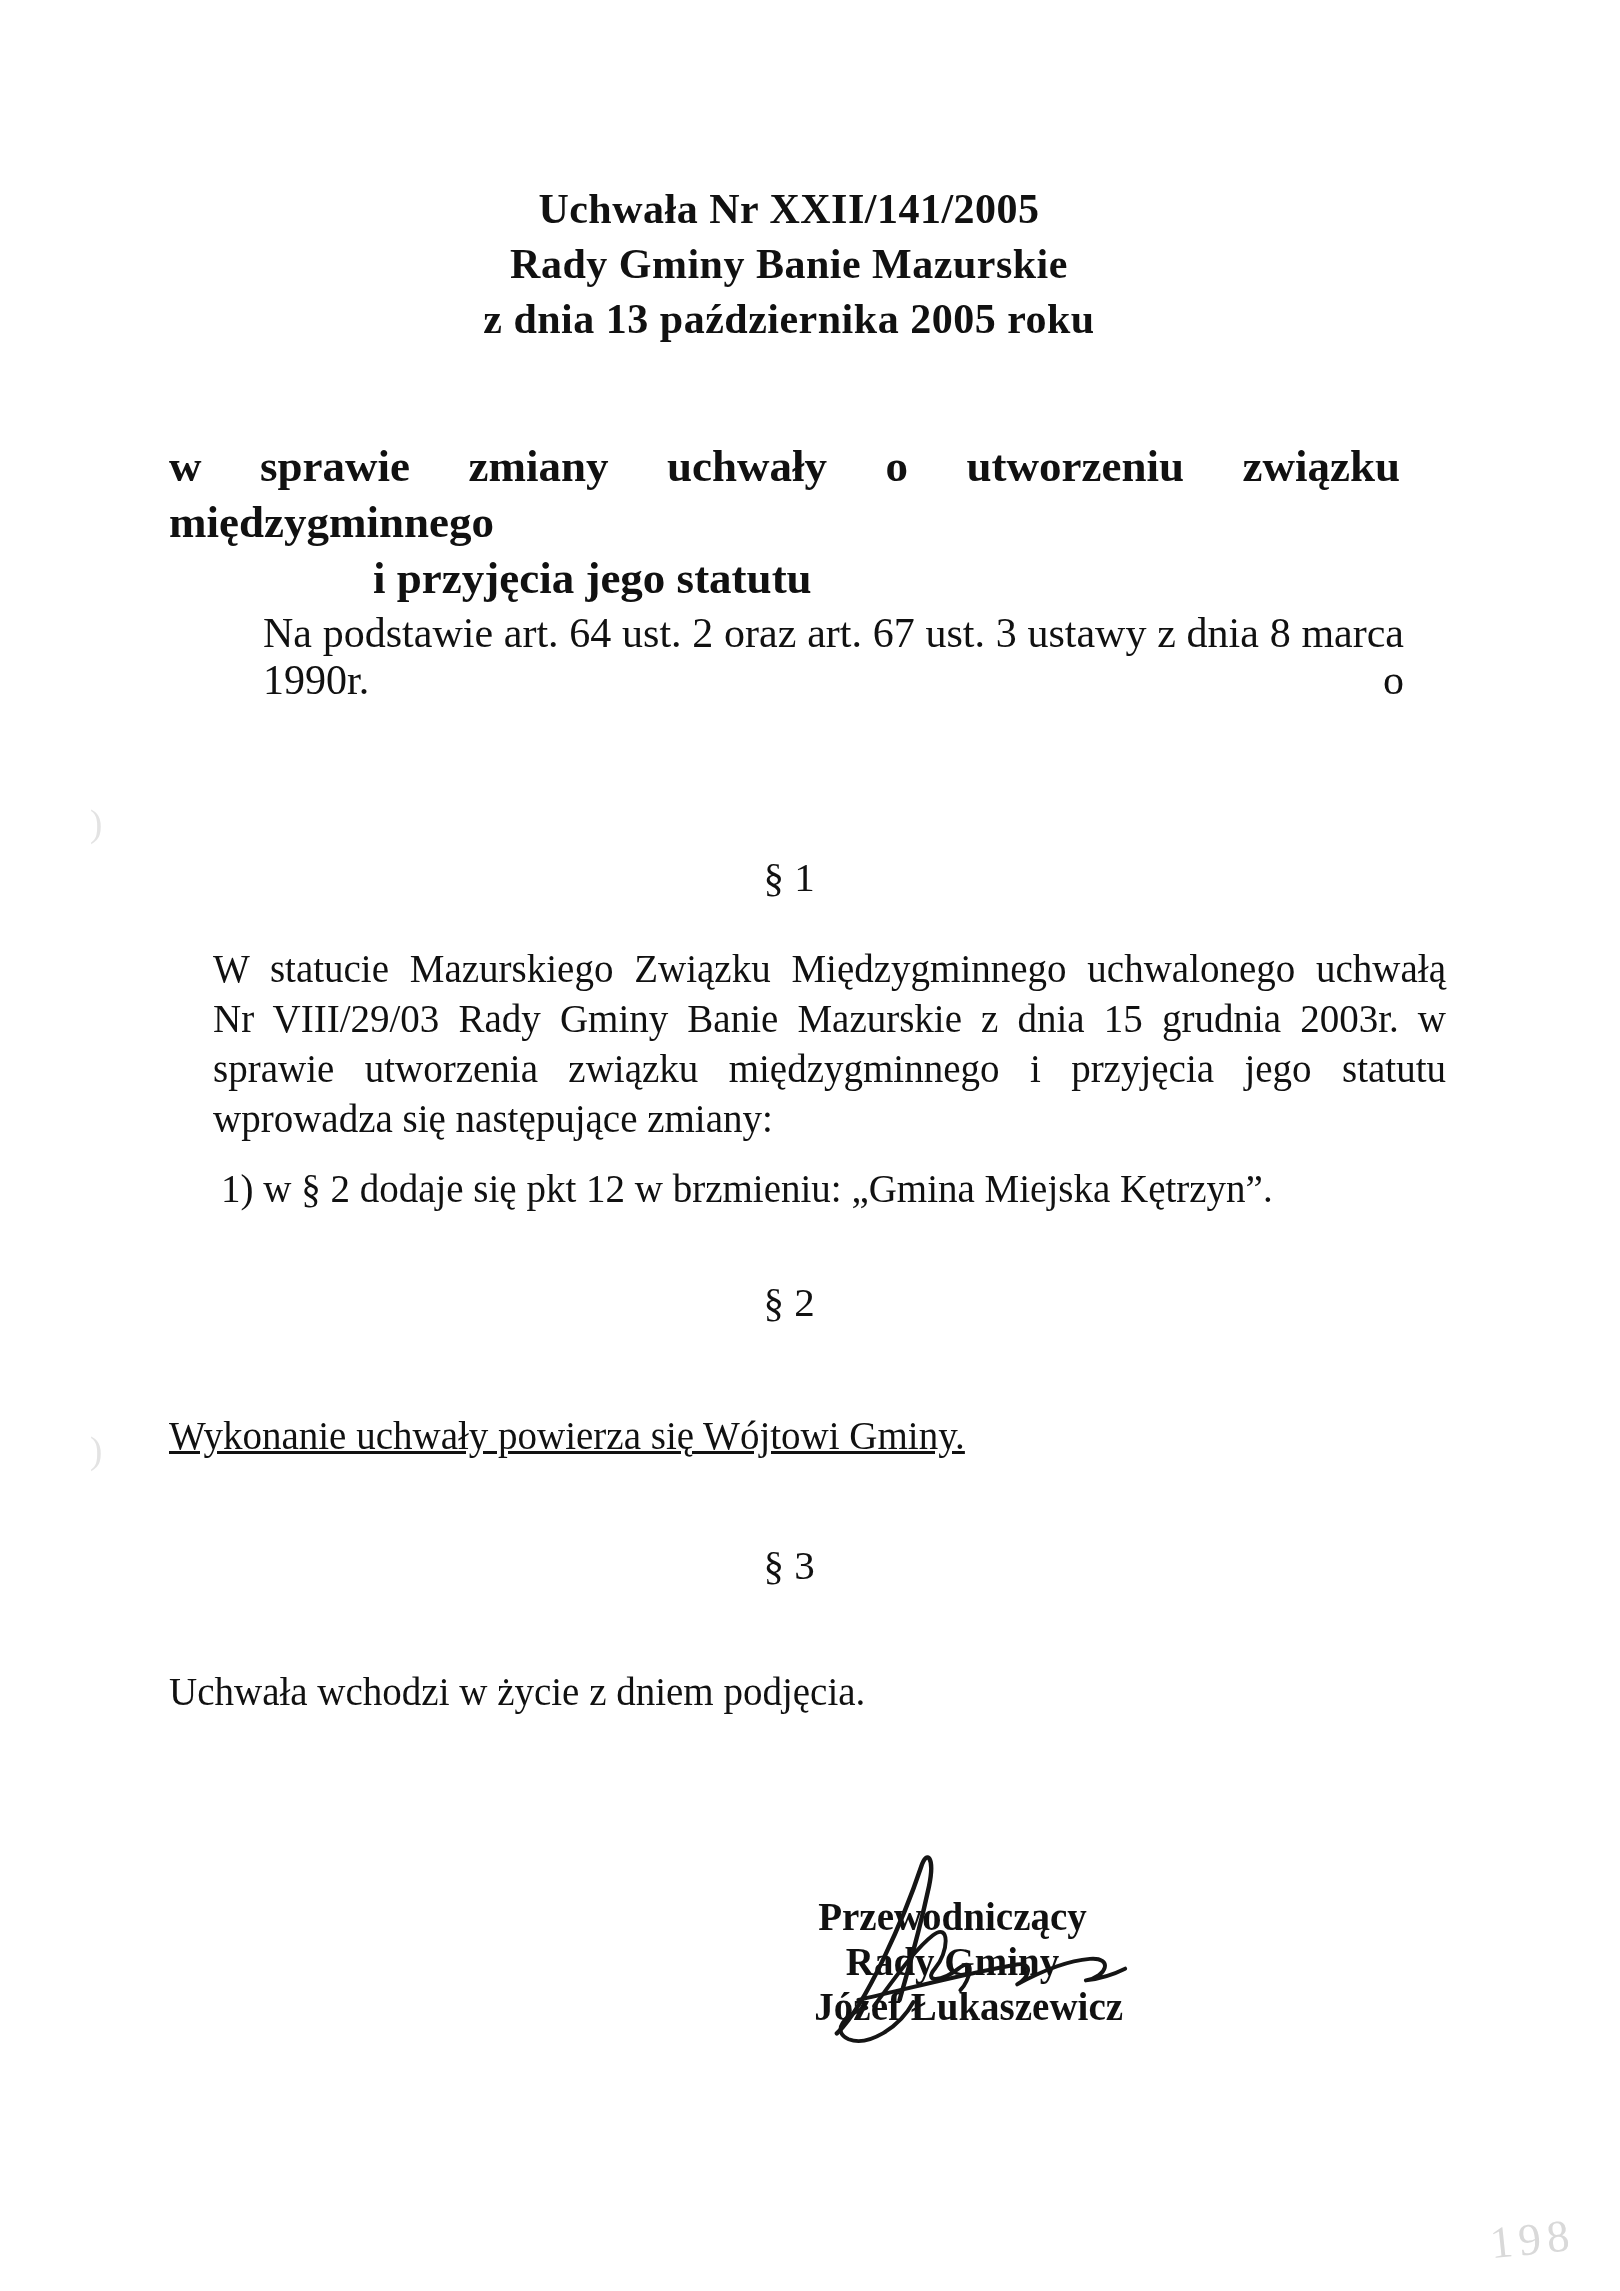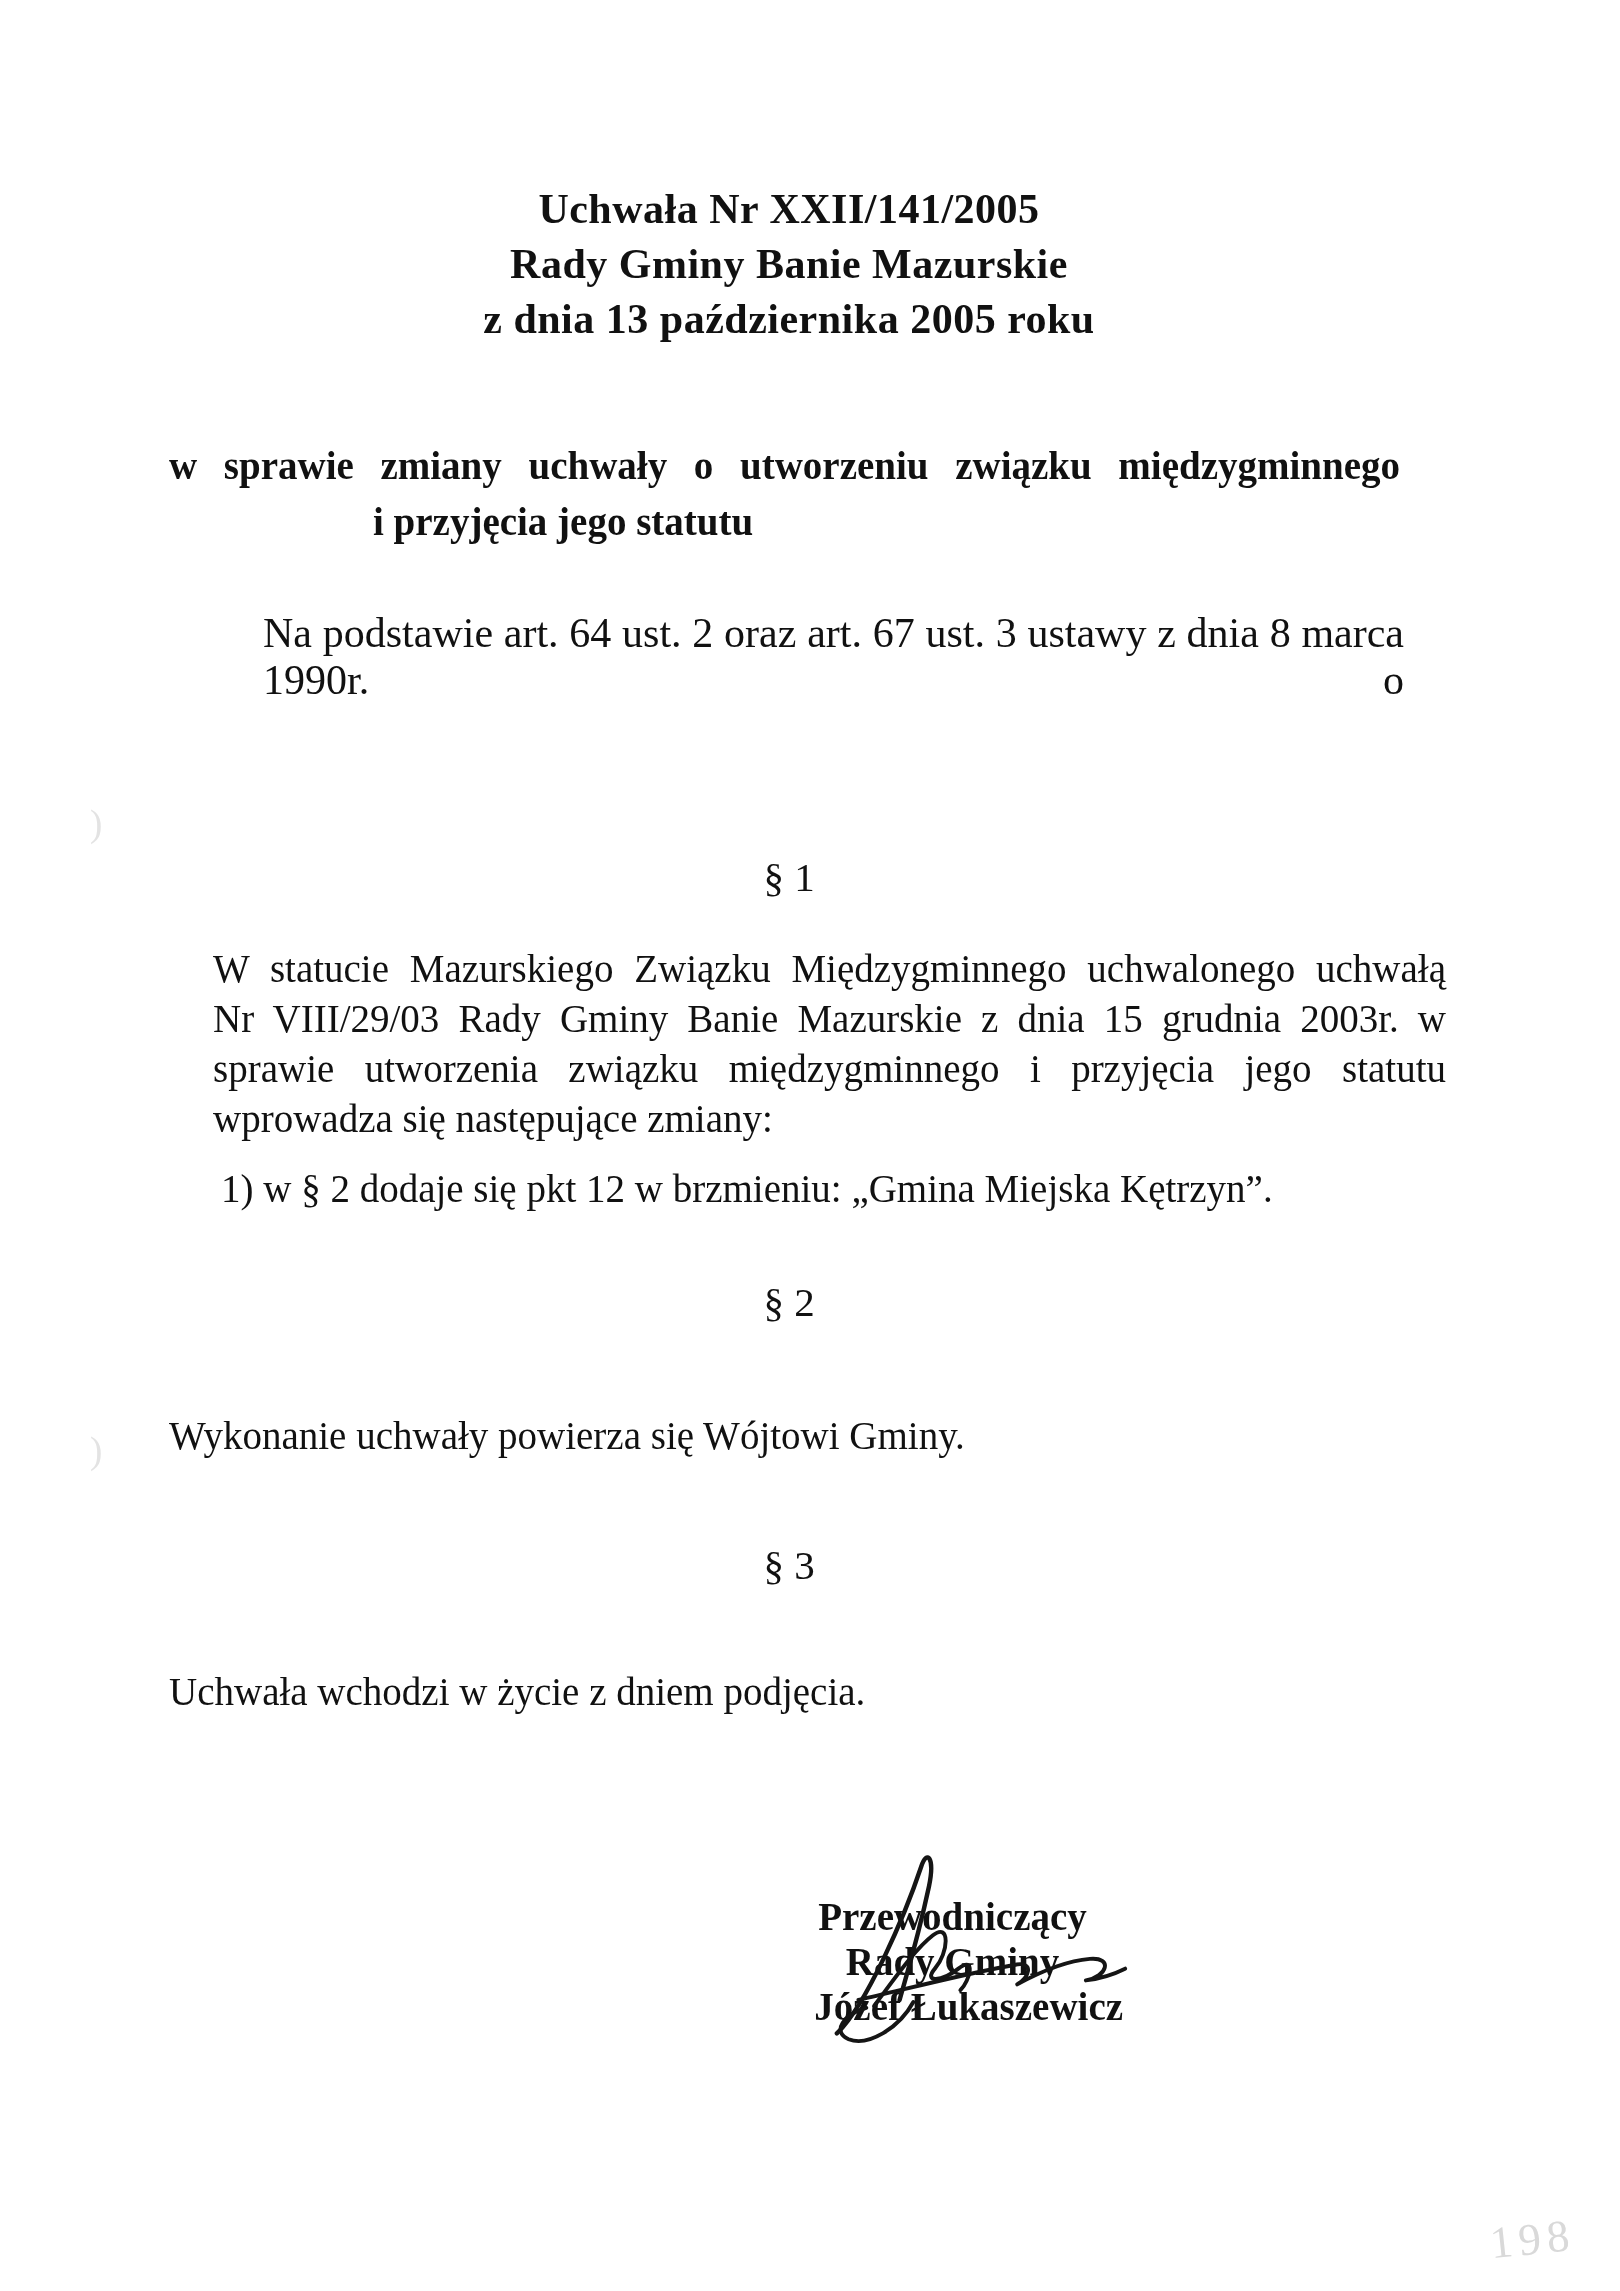--- a/index.html
+++ b/index.html
@@ -31,21 +31,21 @@
     line-height: 55px;
     letter-spacing: 0.5px;
   }
 
   
   .subject-block {
     left: 169px;
     top: 438px;
     width: 1231px;
     font-weight: bold;
-    font-size: 39px;
+    font-size: 45px;
     line-height: 56px;
   }
   .subject-line1 {
     text-align: justify;
     text-align-last: justify;
   }
   .subject-line2 {
     padding-left: 204px;
   }
 
@@ -100,20 +100,21 @@
   .item1-block {
     left: 221px;
     top: 1166px;
     font-size: 39px;
   }
 
   .para2-block {
     left: 169px;
     top: 1413px;
     font-size: 39px;
+    text-decoration: underline;
   }
   .para3-block {
     left: 169px;
     top: 1669px;
     font-size: 39px;
   }
 
   
   .sig-title {
     left: 782px;

